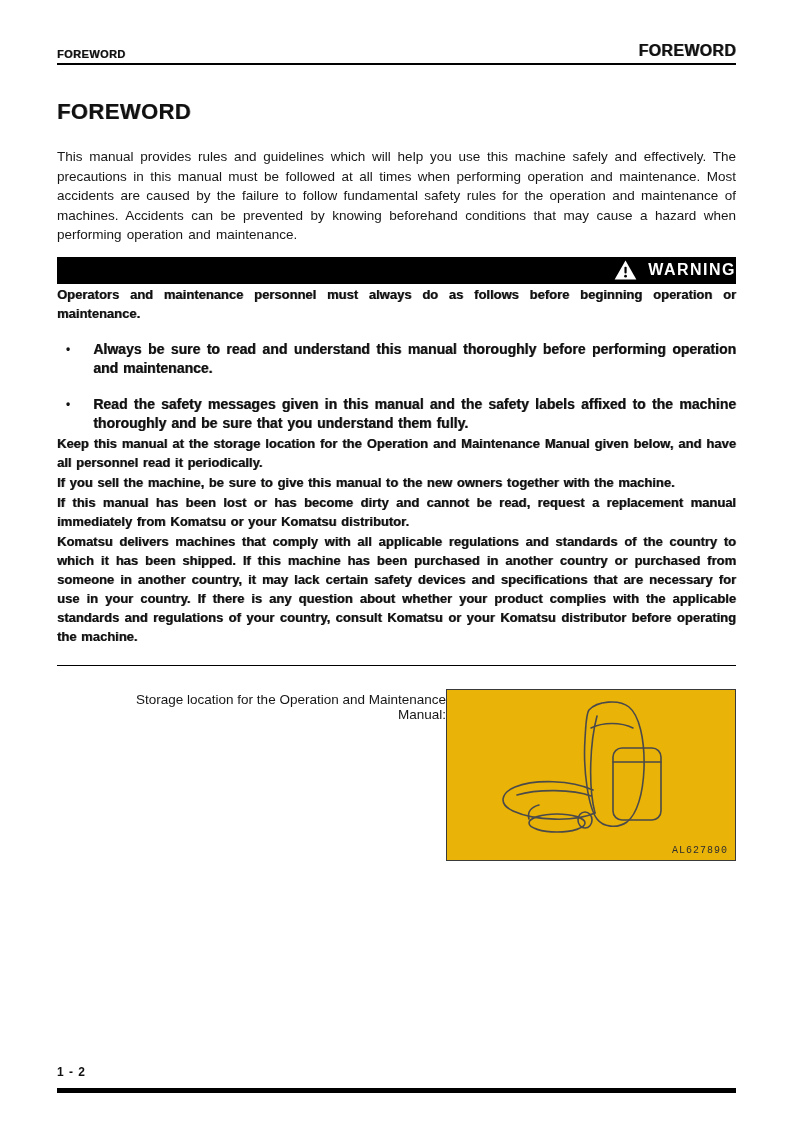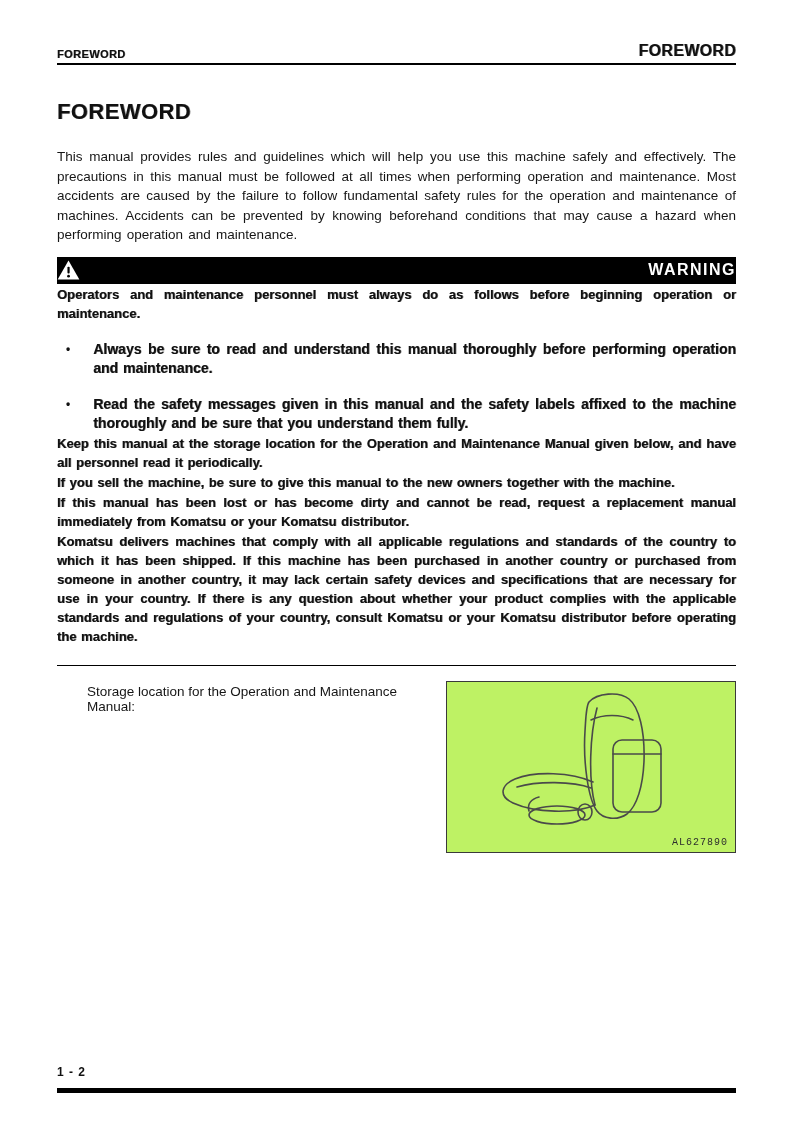--- a/index.html
+++ b/index.html
@@ -53,21 +53,21 @@
     color: #161616;
   }
 
   
   .warning-banner {
     margin-top: 12px;
     background: #000;
     height: 27px;
     display: flex;
     align-items: center;
-    justify-content: space-between;
+    justify-content: flex-end;
     gap: 11px;
   }
   .warning-icon { display: inline-flex; align-items: center; }
   .warning-label {
     color: #fff;
     font-size: 16px;
     font-weight: bold;
     letter-spacing: 1.5px;
   }
 
@@ -112,32 +112,32 @@
     text-align: center;
     font-family: "Liberation Serif", serif;
     font-size: 29px;
     color: rgba(25,25,25,0.93);
     letter-spacing: 0.5px;
     pointer-events: none;
   }
 
   
   .section-rule { border-top: 1.5px solid #000; margin-top: 19px; }
-  .storage-row { margin-top: 15px; display: flex; }
+  .storage-row { margin-top: 23px; display: flex; text-align: right; }
   .storage-text { padding-left: 30px; padding-top: 3px; }
   .storage-line1 { font-size: 13.5px; color: #161616; }
   .storage-line2 { font-size: 13.5px; color: #161616; margin-top: 7px; padding-left: 17px; }
   .figure-box {
     margin-left: auto;
     width: 290px;
     height: 172px;
     border: 1.2px solid #3a3a3a;
     position: relative;
     flex-shrink: 0;
-    background: #bef264;
+    background: #eab308;
   }
   .figure-box svg { position: absolute; top: 4px; left: 14px; }
   .figure-code {
     position: absolute;
     right: 7px;
     bottom: 4px;
     font-family: "Liberation Mono", monospace;
     font-size: 10px;
     letter-spacing: 1px;
     color: #2e2e2e;

